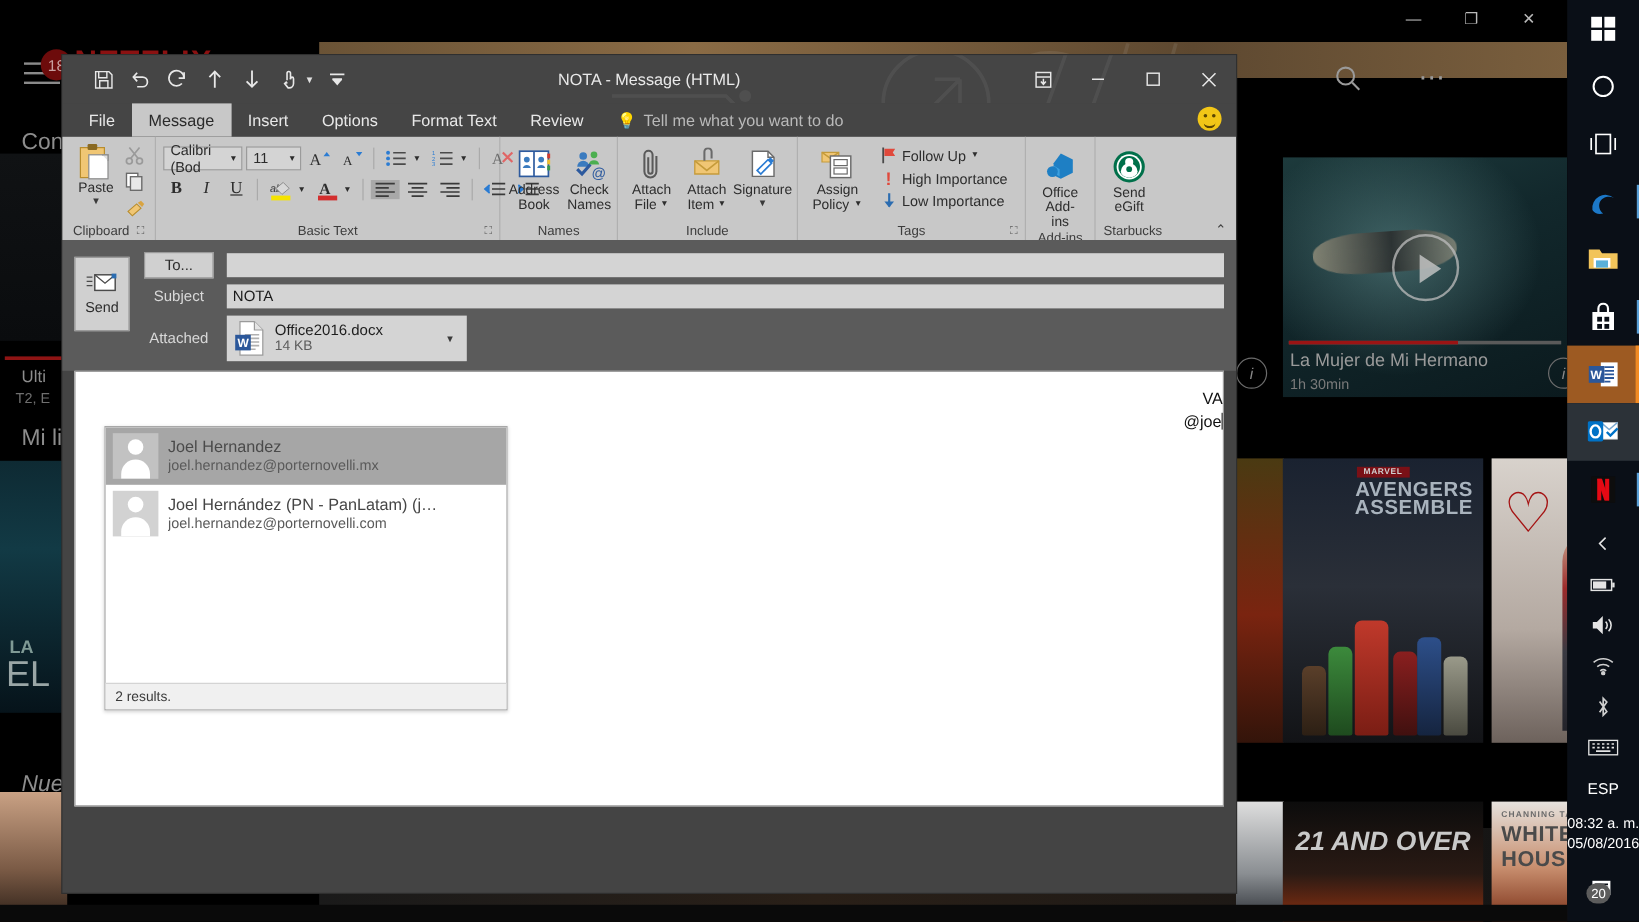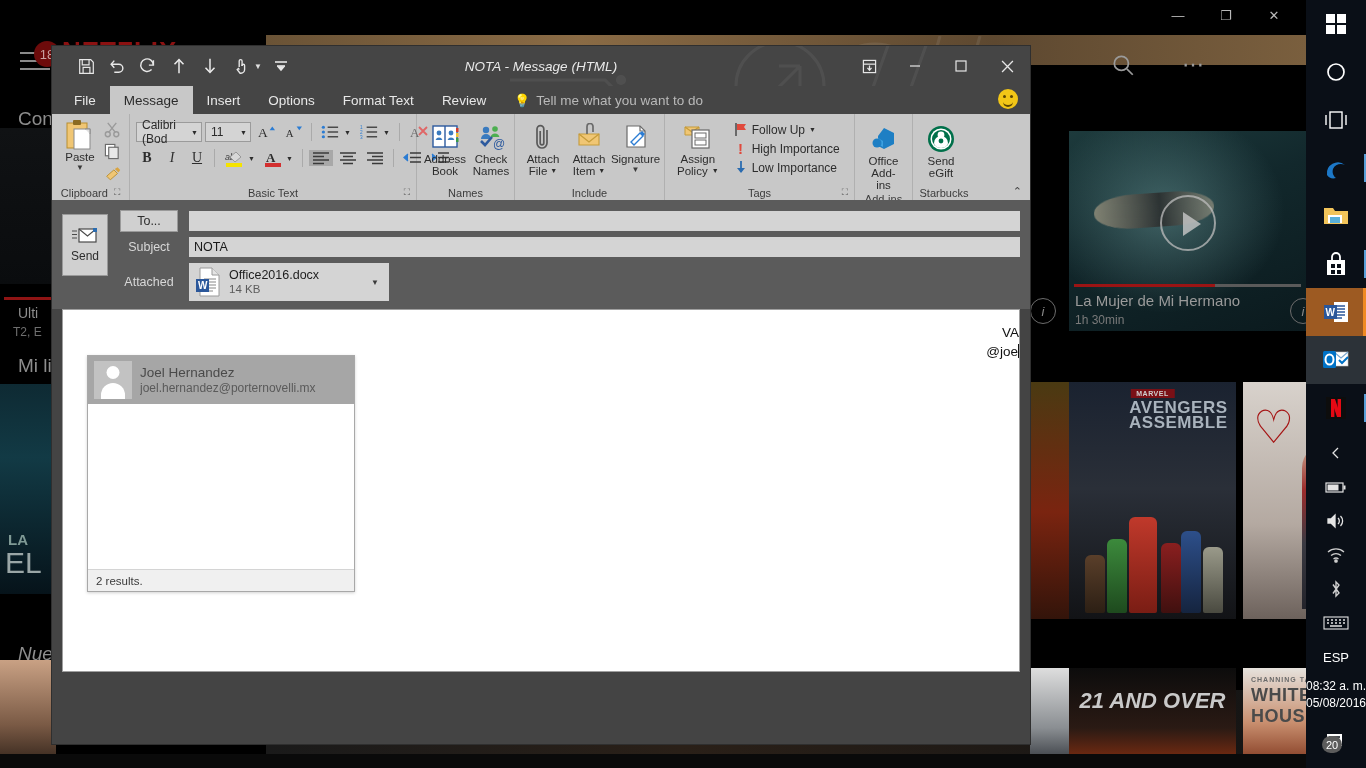--- a/index.html
+++ b/index.html
@@ -190,21 +190,21 @@
   }
   .qat { display: flex; align-items: center; gap: 3px; padding-left: 20px; z-index: 2; }
   .qat-btn {
     width: 28px; height: 26px; display: flex; align-items: center; justify-content: center;
     color: #e8e8e8;
   }
   .qat-btn svg { display: block; }
   .qat-caret { font-size: 8px; color: #e0e0e0; margin-left: -4px; }
   .ol-title {
     position: absolute; left: 0; right: 0; text-align: center;
-    color: #e9e9e9; font-size: 13.5px; z-index: 2; pointer-events: none; font-style: italic;
+    color: #e9e9e9; font-size: 13.5px; z-index: 2; pointer-events: none;
   }
   .ol-wc-group {
     position: absolute; right: 0; top: 0; height: 40px; display: flex; z-index: 3;
   }
   .ol-wc {
     width: 46px; height: 40px; display: flex; align-items: center; justify-content: center;
     color: #e6e6e6;
   }
 
   
@@ -318,21 +318,21 @@
     border: 1px solid #9f9f9f; padding: 13px 0 0 16px; overflow: hidden;
   }
   .body-line { font-size: 13.5px; color: #111; line-height: 19px; text-align: right; }
   .caret-bar {
     display: inline-block; width: 1px; height: 14px; background: #111;
     vertical-align: -2px; margin-left: 0px;
   }
 
   
   .ac-popup {
-    position: absolute; left: 24px; top: 45px; width: 268px; height: 237px;
+    position: absolute; left: 24px; top: 45px; width: 336px; height: 237px;
     background: #fff; border: 1px solid #a8a8a8;
     display: flex; flex-direction: column;
     box-shadow: 0 1px 3px rgba(0,0,0,.18);
   }
   .ac-list { flex: 1; overflow: hidden; }
   .ac-item { display: flex; align-items: center; gap: 8px; padding: 5px 6px; height: 48px; }
   .ac-item.selected { background: #a6a6a6; }
   .ac-avatar {
     width: 38px; height: 38px; background: #d2d2d2; position: relative; flex: 0 0 38px;
     overflow: hidden;
@@ -985,20 +985,27 @@
 
       <div class="ac-popup">
         <div class="ac-list">
           <div class="ac-item selected">
             <div class="ac-avatar"></div>
             <div class="ac-txt">
               <div class="ac-name">Joel Hernandez</div>
               <div class="ac-mail">joel.hernandez@porternovelli.mx</div>
             </div>
           </div>
+          <div class="ac-item">
+            <div class="ac-avatar"></div>
+            <div class="ac-txt">
+              <div class="ac-name">Joel Hernández (PN - PanLatam) (j…</div>
+              <div class="ac-mail">joel.hernandez@porternovelli.com</div>
+            </div>
+          </div>
         </div>
         <div class="ac-footer">2 results.</div>
       </div>
     </div>
   </div>
 
   <div class="taskbar">
     <div class="tb-item">
       <svg width="22" height="22" viewBox="0 0 22 22">
         <rect x="1" y="1" width="9" height="9" fill="#ffffff"></rect>

